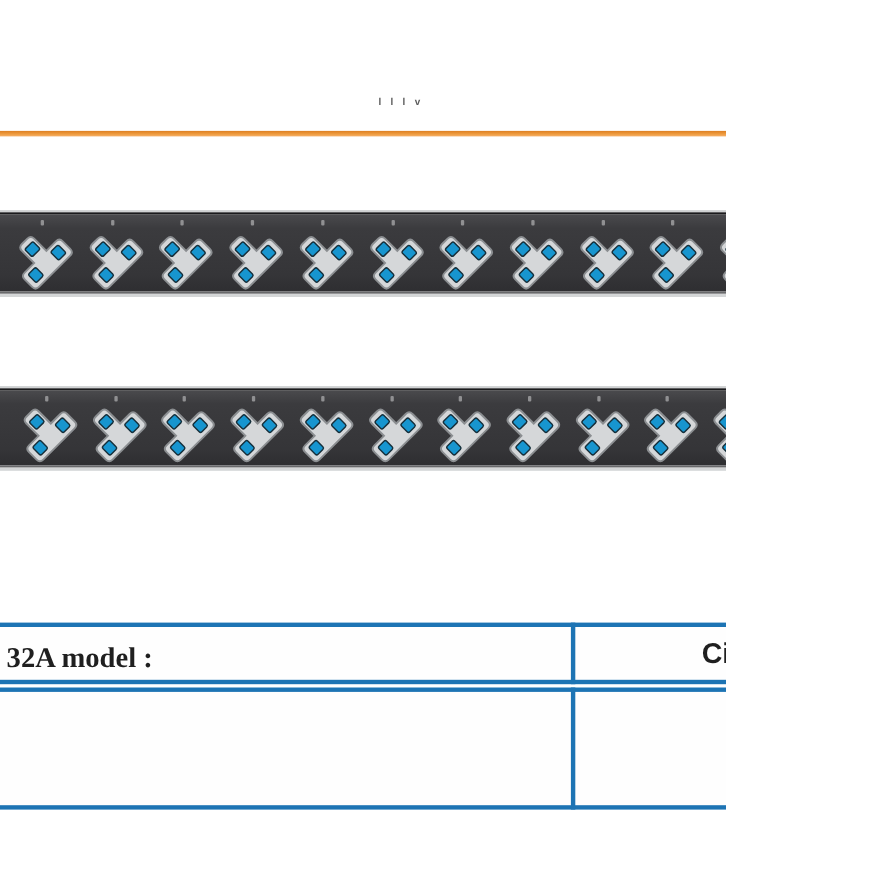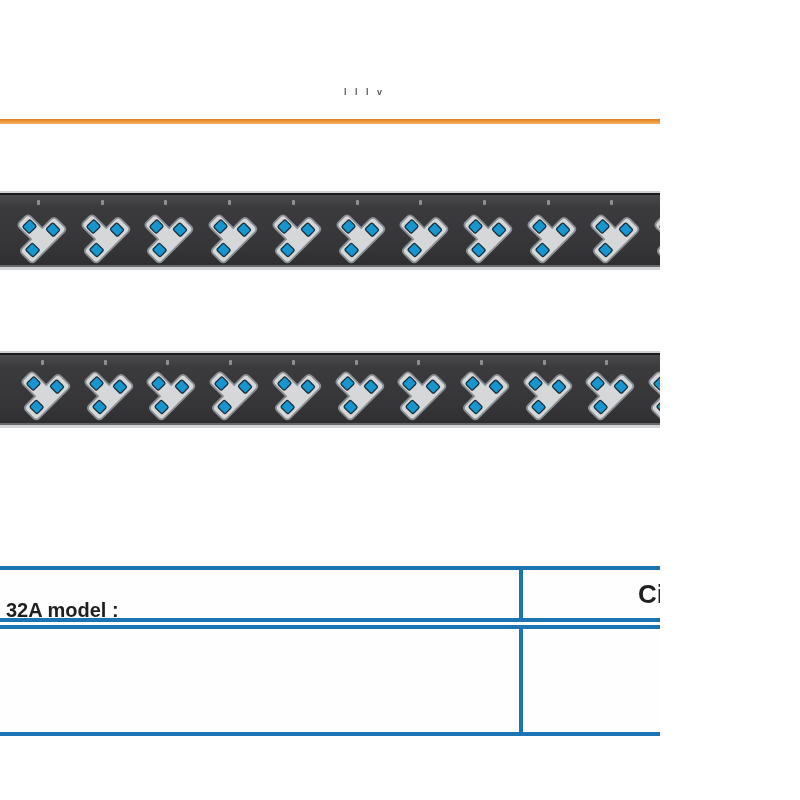--- a/index.html
+++ b/index.html
@@ -42,22 +42,22 @@
   }
   
   .tbl-box{
     position:absolute;left:-70px;width:1045px;background:#fefefe;
     border:4px solid var(--tbl-border);box-sizing:border-box;
   }
   .tbl-header{top:566px;height:56px;}
   .tbl-body{top:625px;height:111px;}
   .vdiv{position:absolute;left:585px;top:-4px;bottom:-4px;width:4px;background:var(--tbl-border);}
   .th-model{
-    position:absolute;left:72px;top:16px;height:48px;line-height:48px;
-    font-size:20px;font-weight:bold;color:var(--header-text);white-space:nowrap;
+    position:absolute;left:72px;top:4px;height:48px;line-height:48px;
+    font-size:26px;font-weight:bold;color:var(--header-text);white-space:nowrap;font-family:Liberation Serif, serif;
   }
   .th-protection{
     position:absolute;left:589px;width:448px;top:0;height:48px;line-height:48px;
     text-align:center;font-size:26px;font-weight:bold;color:var(--header-text);white-space:nowrap;
   }
   .model-cell{position:absolute;left:68px;top:0;padding-top:4px;white-space:nowrap;}
   .model-line{line-height:50px;font-size:25px;font-weight:bold;letter-spacing:0.5px;}
   .c-blue{color:var(--model-blue);}
   .c-red{color:var(--accent-red);}
   .c-green{color:var(--accent-green);}

